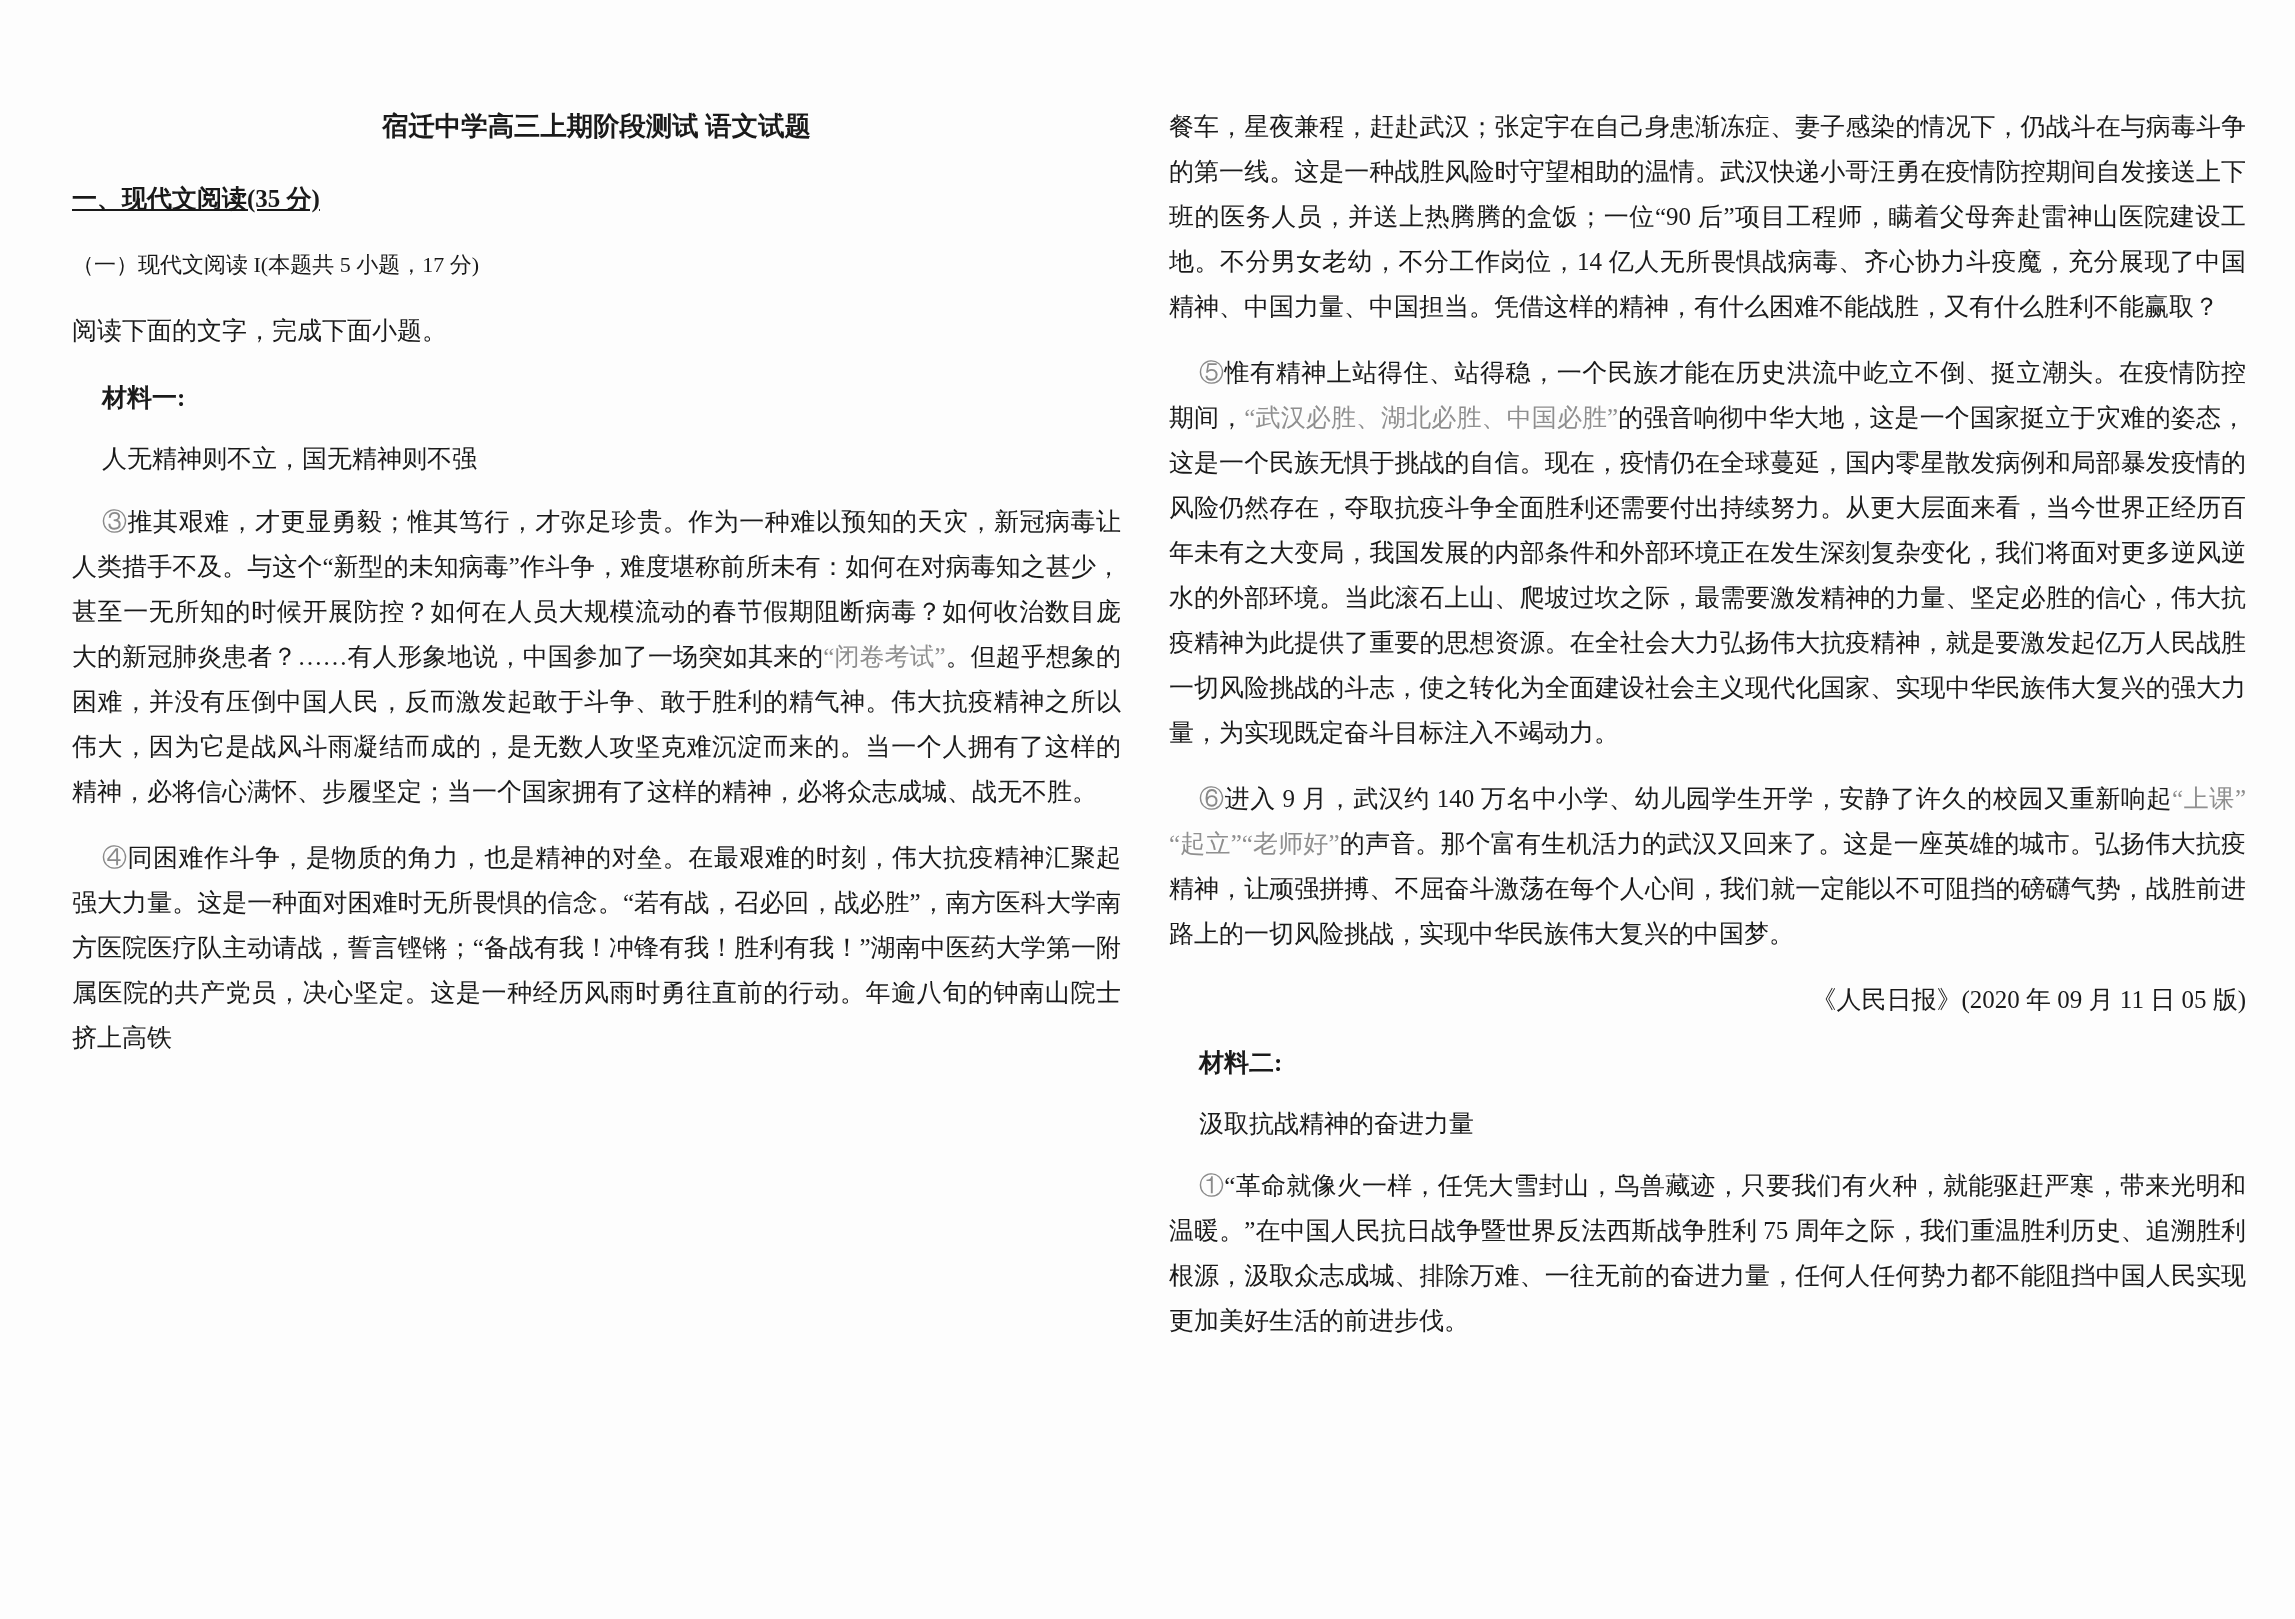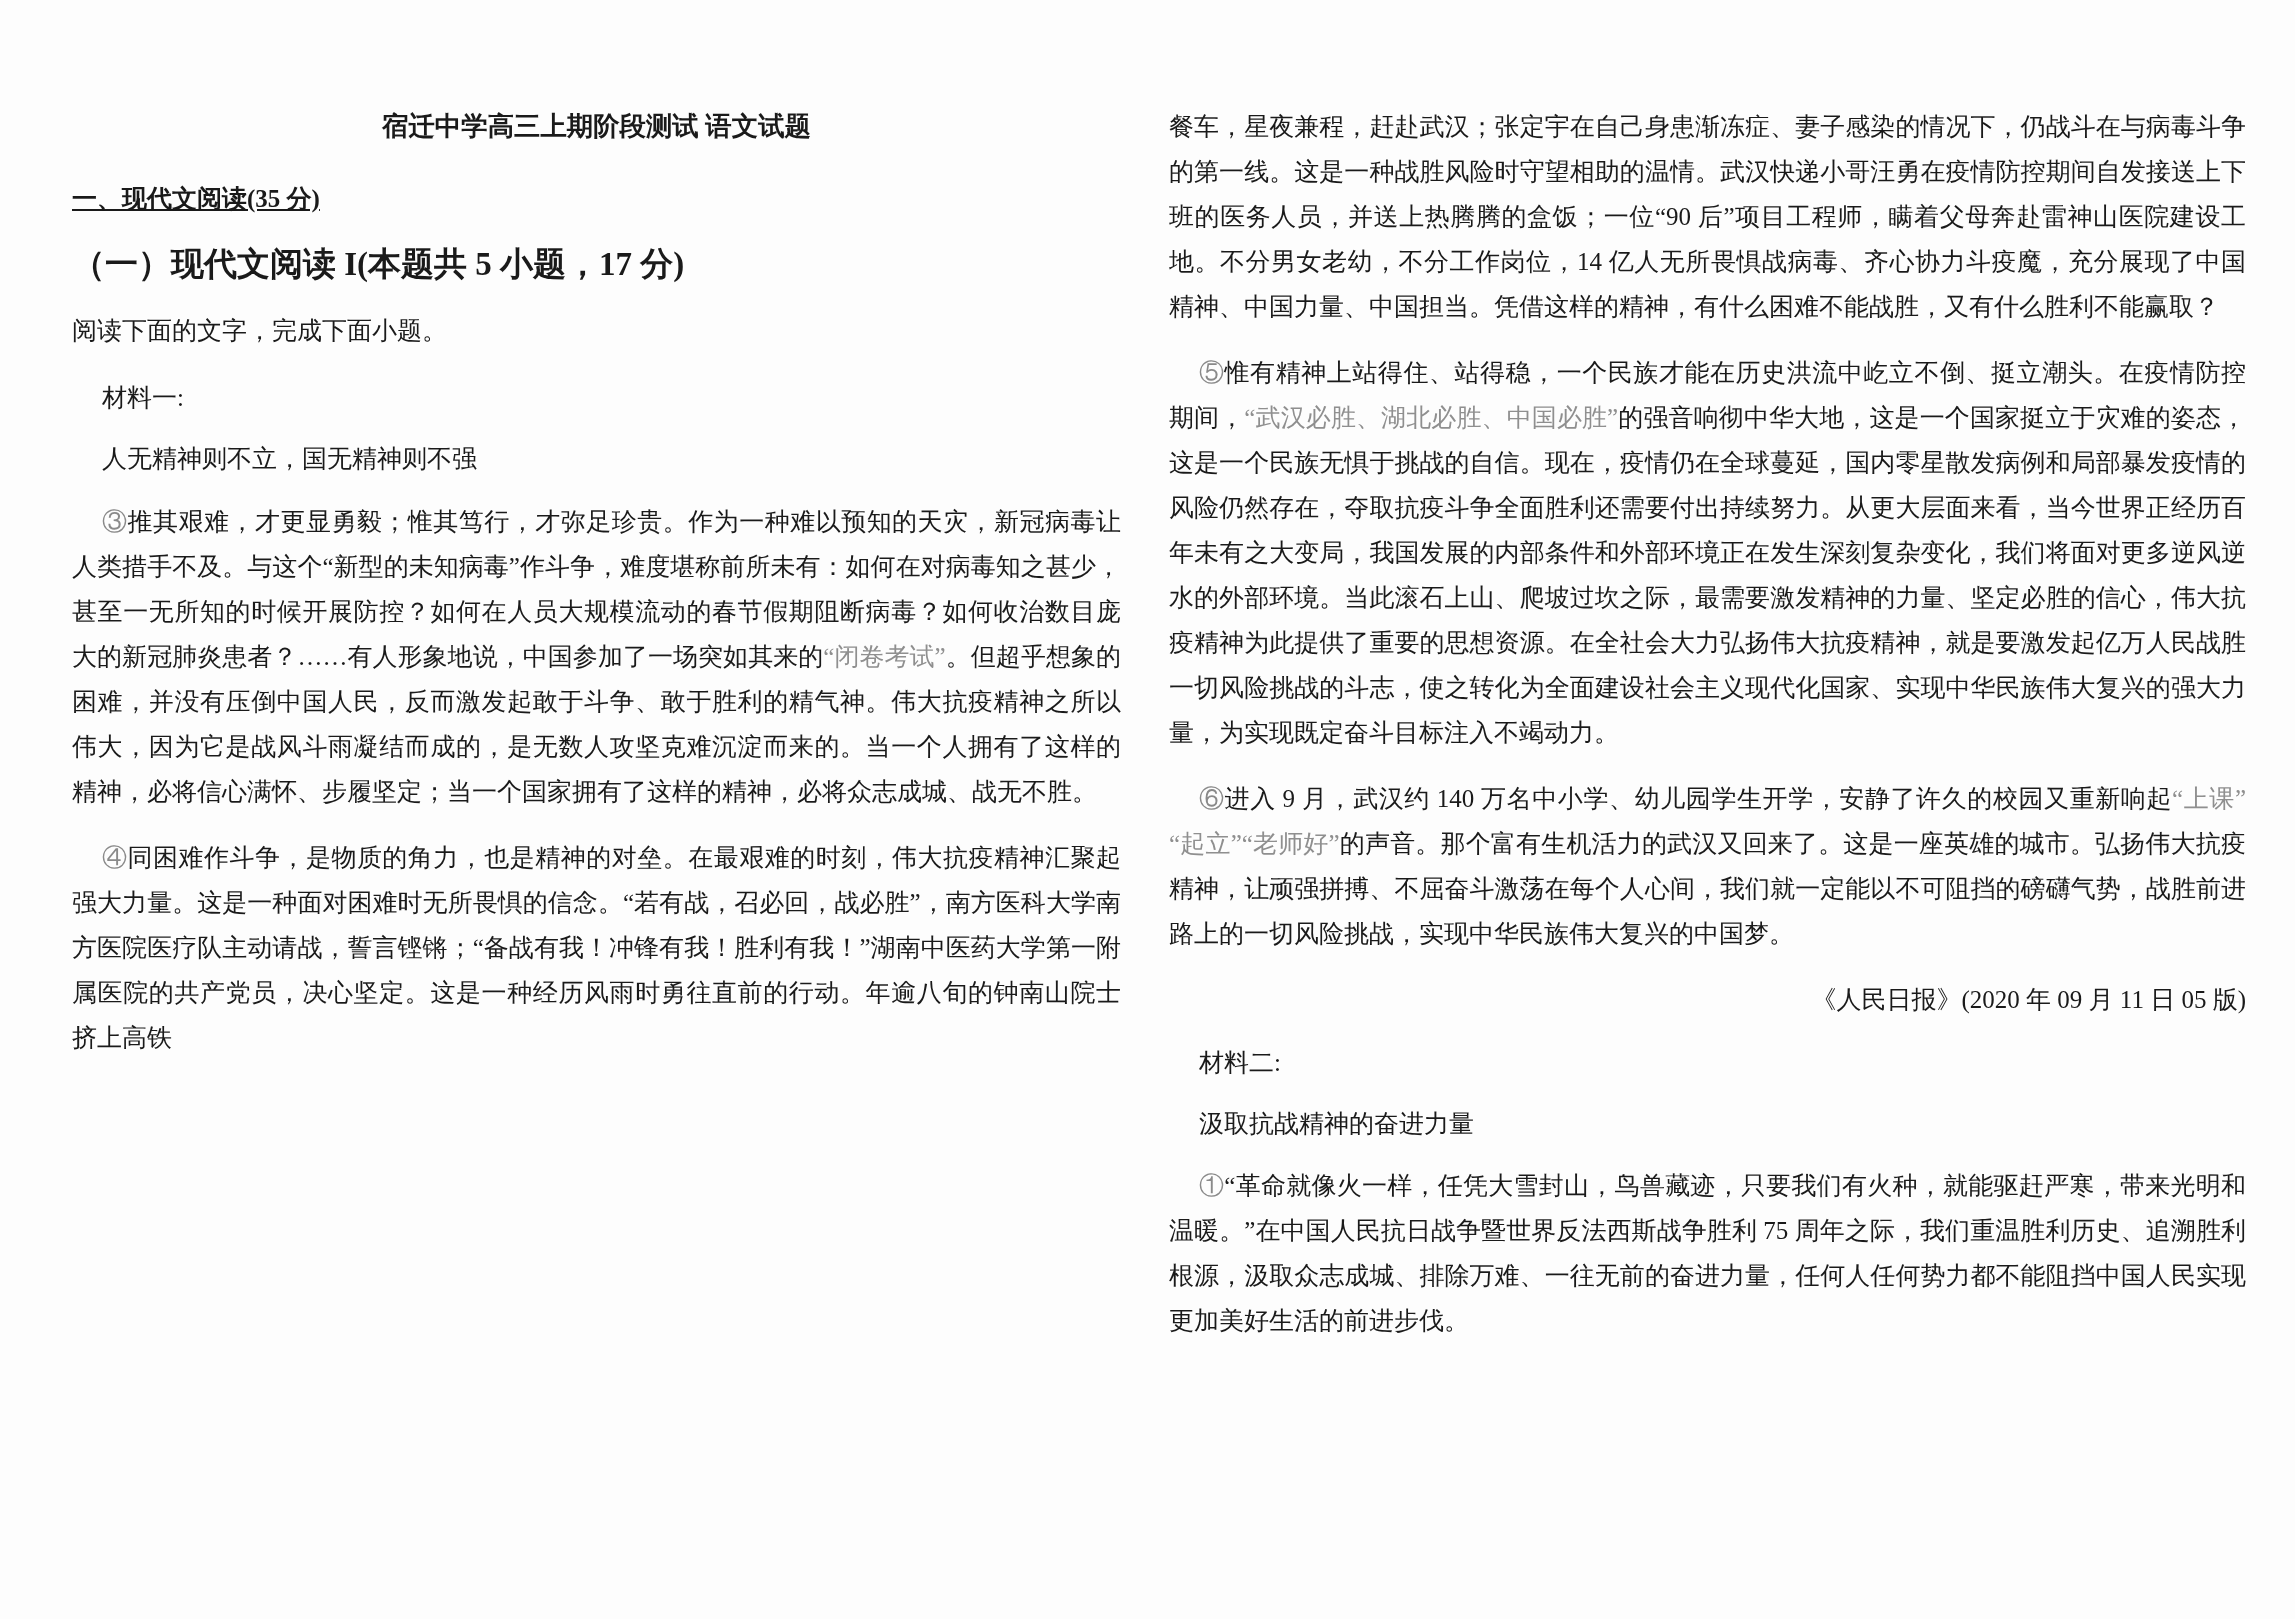--- a/index.html
+++ b/index.html
@@ -34,28 +34,28 @@
   }
   .h-section{
     margin:0 0 21px 0;
     font-size:25px;
     font-weight:bold;
     line-height:45px;
     text-decoration:underline;
   }
   .h-subsection{
     margin:0 0 21px 0;
-    font-size:33px;
-    font-weight:bold;
+    font-size:22px;
+    font-weight:normal;
     line-height:45px;
   }
   .intro{margin:0 0 22.4px 0;}
   .material-label{
     margin:0 0 16px 0;
-    font-weight:normal;
+    font-weight:bold;
     text-indent:30px;
   }
   .material-subtitle{
     margin:0 0 17.6px 0;
     text-indent:30px;
     font-family:Liberation Serif, serif;
   }
   .byline{
     margin:0 0 29px 0;
     text-align:right;

